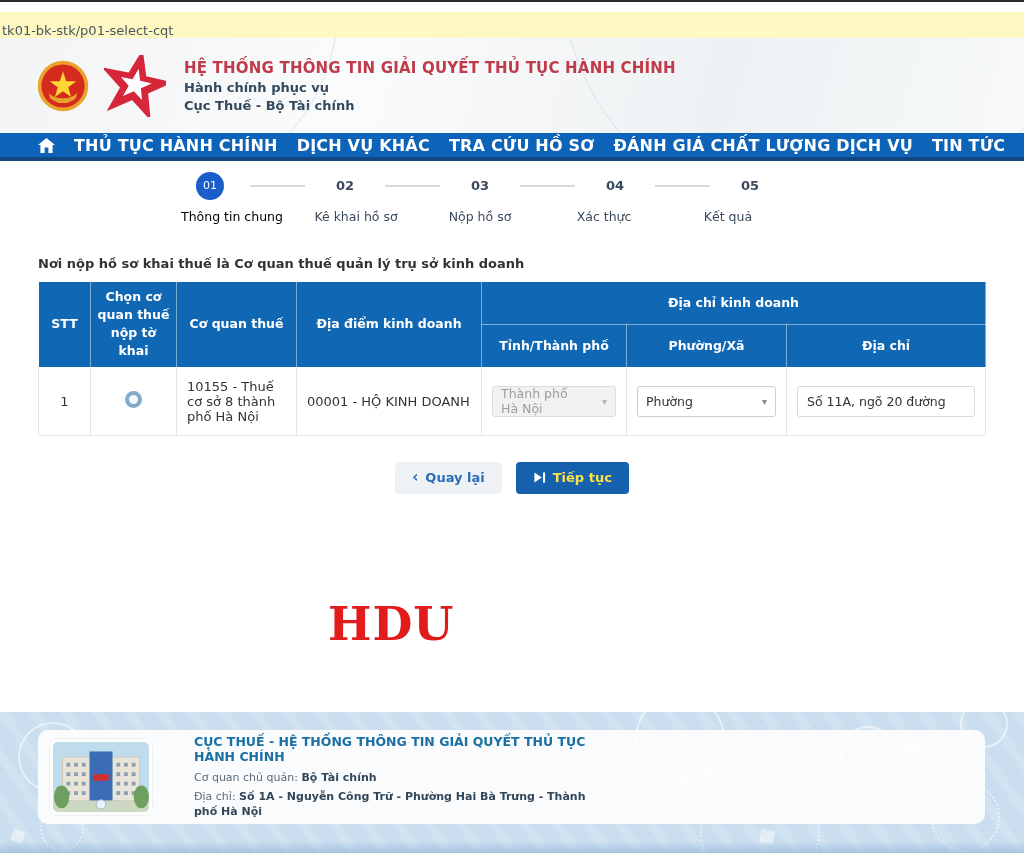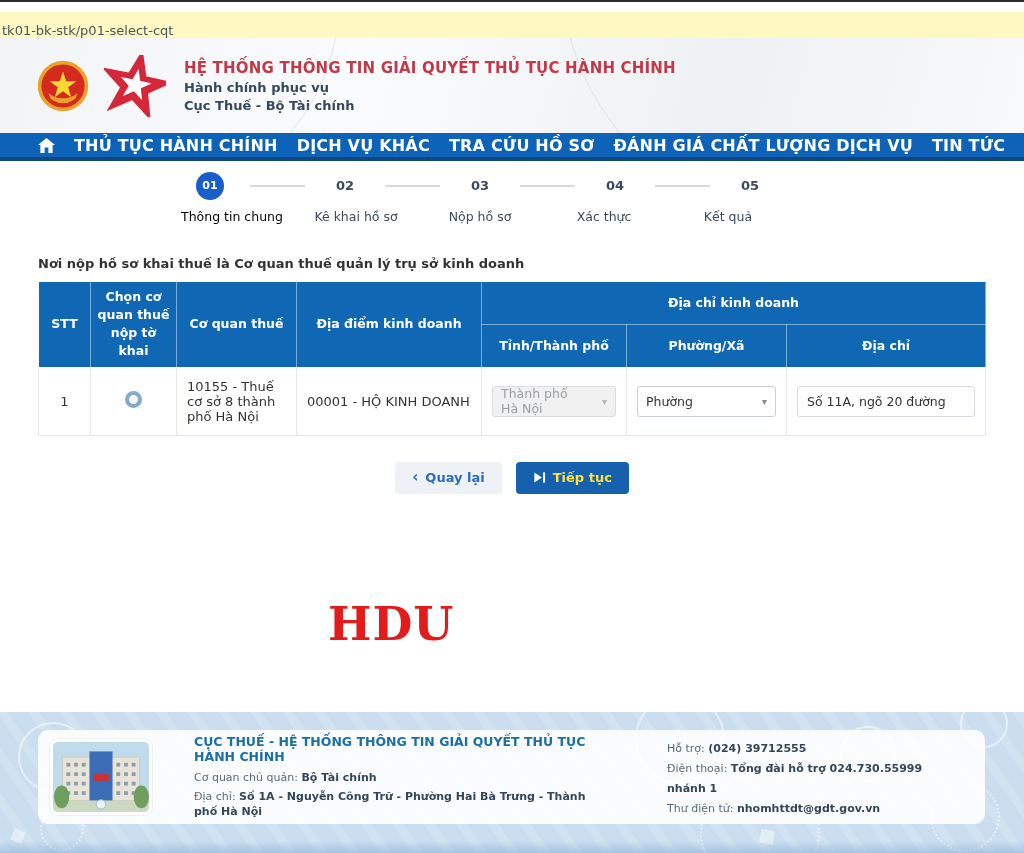--- a/index.html
+++ b/index.html
@@ -35,21 +35,21 @@
   .nav-item {
     color:#ffffff; font-size:16px; font-weight:bold; letter-spacing:.2px;
     white-space:nowrap; cursor:pointer;
   }
   
   .stepper { width:620px; margin:10px 0 0 170px; }
   .stepper-row { display:flex; align-items:center; }
   .step-num-wrap { width:80px; display:flex; justify-content:center; }
   .step-circle {
     width:28px; height:28px; border-radius:50%; background:#1a5ec9; color:#fff;
-    font-size:11px; font-weight:bold; display:flex; align-items:center; justify-content:center;
+    font-size:11px; font-weight:normal; display:flex; align-items:center; justify-content:center;
   }
   .step-num { font-size:13px; font-weight:bold; color:#3a4a5c; padding:7px 0; }
   .connector { flex:1; height:2px; background:#d9d9d9; }
   .stepper-labels { display:flex; margin-top:9px; }
   .step-label { flex:1; text-align:center; font-size:12.5px; color:#3a4a5c; }
   .step-label.active { color:#000000; font-weight:normal; }
   
   .caption { margin:32px 0 10px 38px; font-size:13px; font-weight:bold; color:#333; }
   table.cqt { border-collapse:collapse; margin-left:38px; width:947px; table-layout:fixed; }
   table.cqt thead th {
@@ -328,32 +328,15 @@
       <div class="footer-title">CỤC THUẾ - HỆ THỐNG THÔNG TIN GIẢI QUYẾT THỦ TỤC HÀNH CHÍNH</div>
       <div class="fline">
         <span>Cơ quan chủ quản:</span>
         <b>Bộ Tài chính</b>
       </div>
       <div class="fline">
         <span>Địa chỉ:</span>
         <b>Số 1A - Nguyễn Công Trữ - Phường Hai Bà Trưng - Thành phố Hà Nội</b>
       </div>
     </div>
-    <div class="footer-right">
-      <div class="fline">
-        <span>Hỗ trợ:</span>
-        <b>(024) 39712555</b>
-      </div>
-      <div class="fline">
-        <span>Điện thoại:</span>
-        <b>Tổng đài hỗ trợ 024.730.55999</b>
-      </div>
-      <div class="fline">
-        <b>nhánh 1</b>
-      </div>
-      <div class="fline">
-        <span>Thư điện tử:</span>
-        <b>nhomhttdt@gdt.gov.vn</b>
-      </div>
-    </div>
   </div>
   <div class="footer-bottom-strip"></div>
 </div>
 
 </body></html>

